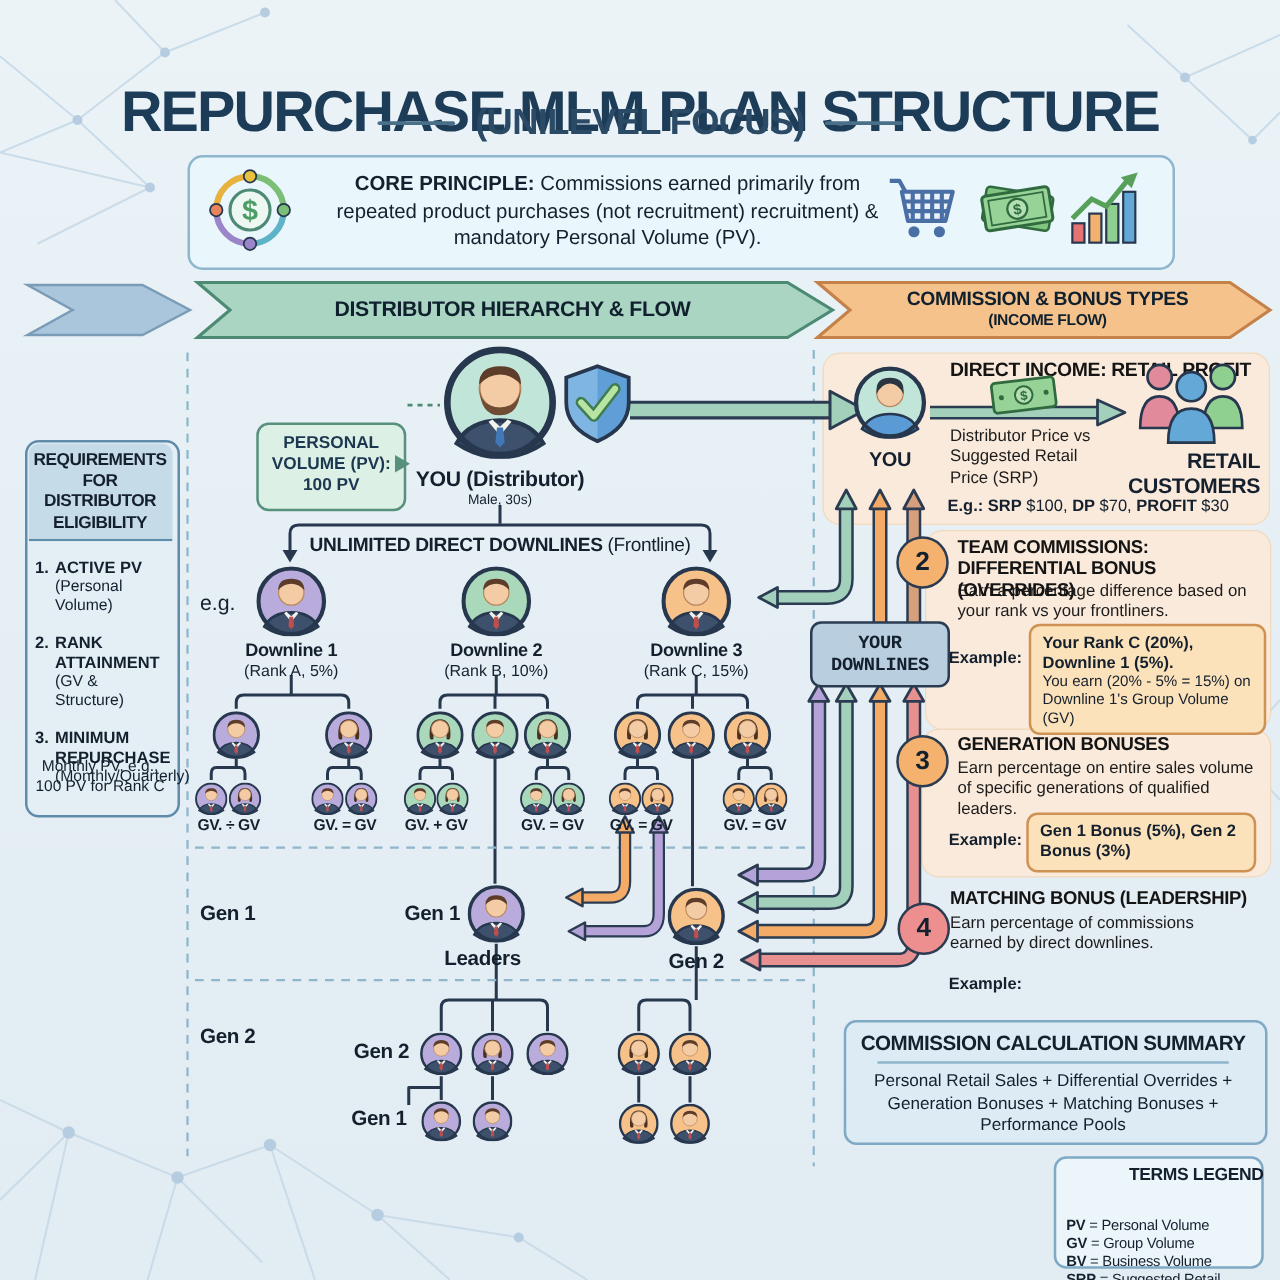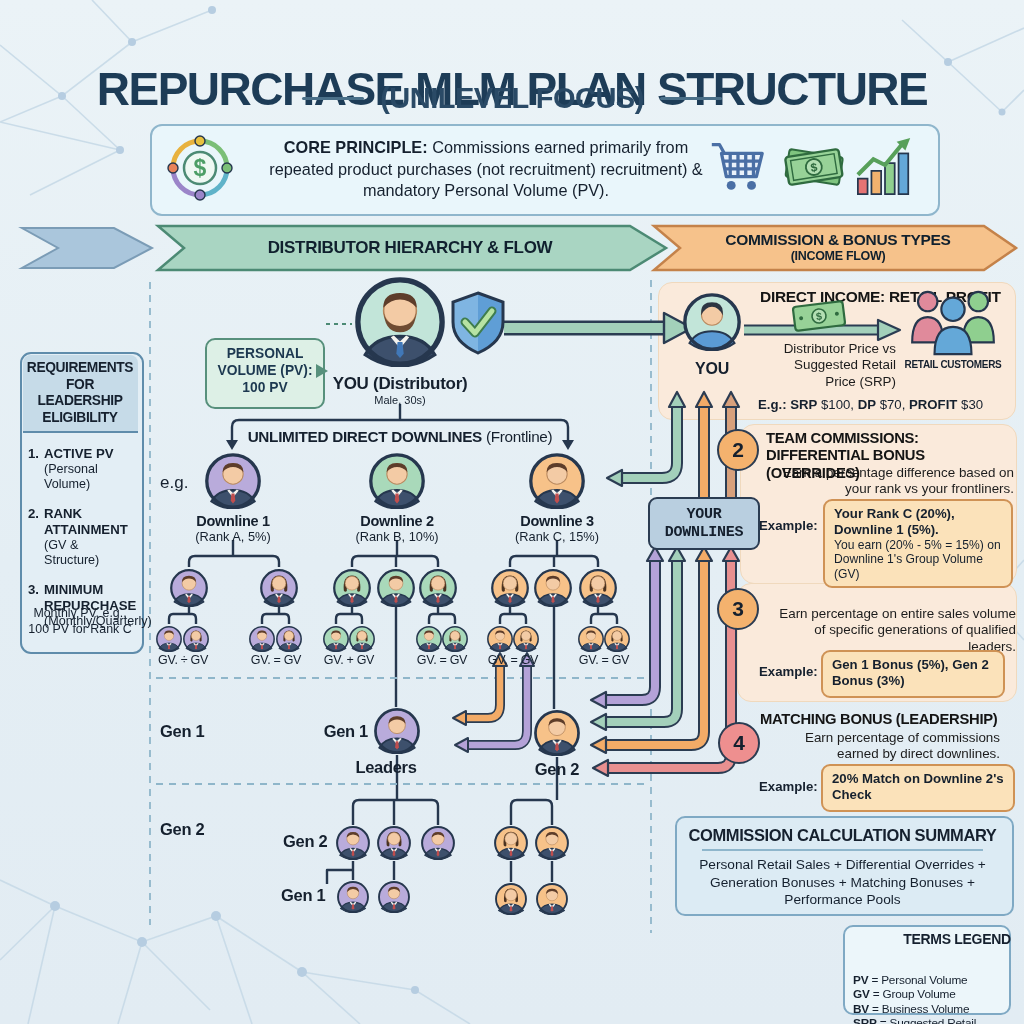--- a/index.html
+++ b/index.html
@@ -18,23 +18,23 @@
   .bluebox{background:#dcebf4;border:2px solid #7fa9c4;}
   .legendbox{background:#ecf6fa;border:2px solid #7fa9c4;}
   .sidebar{background:#e3eef5;border:2.5px solid #5f8cab;border-radius:11px;}
   .sidebar-head{background:#c6dbe8;border-radius:8px 8px 0 0;border-bottom:2px solid #5f8cab;}
   
   .title{font-size:46px;font-weight:800;letter-spacing:-1.5px;color:#1d3c57;margin-top:42px;}
   .subtitle{font-size:29px;font-weight:800;letter-spacing:-0.5px;color:#2a4a66;}
   .dash{height:3px;background:#4a7089;border-radius:2px;}
   .banner-t{font-weight:bold;color:#10202e;letter-spacing:-0.3px;}
   .h-panel{font-weight:bold;font-size:14.8px;letter-spacing:-0.3px;line-height:1.18;color:#141414;}
-  .body-t{font-size:13.4px;line-height:1.22;color:#1c1c1c;text-align:right;}
+  .body-t{font-size:13.4px;line-height:1.22;color:#1c1c1c;}
   .small-b{font-weight:bold;font-size:13px;line-height:1.2;}
-  .gv{font-weight:normal;font-size:12.5px;letter-spacing:-0.3px;}
+  .gv{font-weight:bold;font-size:12.5px;letter-spacing:-0.3px;}
   .gen-lab{font-weight:bold;font-size:16.5px;letter-spacing:-0.3px;}
   .node-name{font-weight:bold;font-size:14.5px;letter-spacing:-0.3px;}
   .node-sub{font-size:12.8px;}
   .bubble{background:#ddf0e6;border:2.5px solid #57907c;border-radius:10px;margin-top:44px;}
   .bubble:after{content:"";position:absolute;right:-12px;top:24px;border:7px solid transparent;border-left:12px solid #57907c;}
   .badge{position:absolute;width:38px;height:38px;border-radius:50%;border:2.8px solid #2b3c52;
     display:flex;align-items:center;justify-content:center;font-weight:bold;font-size:21px;color:#15202e;z-index:6;}
   .ydl{position:absolute;background:#b9cfe0;border:2.8px solid #2b3c52;border-radius:9px;z-index:6;
     display:flex;align-items:center;justify-content:center;font-weight:bold;font-size:15px;text-align:center;line-height:1.15;letter-spacing:-0.3px;}
   .av{position:absolute;z-index:5;}
@@ -135,21 +135,21 @@
     <polygon points="22,228 114,228 152,248 114,268 22,268 58,248" fill="#aac6dc" stroke="#7b9cb6" stroke-width="2"></polygon>
     <polygon points="158,226 630,226 666,248 630,270 158,270 184,248" fill="#a9d5c2" stroke="#4c8a74" stroke-width="2.5"></polygon>
     <polygon points="654,226 984,226 1016,248 984,270 654,270 680,248" fill="#f6c28b" stroke="#c4824a" stroke-width="2.5"></polygon>
   </svg>
   <div class="abs ctr banner-t" style="left:210px;top:238px;width:400px;font-size:17px;z-index:3;">DISTRIBUTOR HIERARCHY &amp; FLOW</div>
   <div class="abs ctr banner-t" style="left:688px;top:231px;width:300px;font-size:15.5px;z-index:3;">COMMISSION &amp; BONUS TYPES</div>
   <div class="abs ctr banner-t" style="left:688px;top:249px;width:300px;font-size:12.5px;z-index:3;">(INCOME FLOW)</div>
 
   <div class="card sidebar" style="left:20px;top:352px;width:120px;height:298px;z-index:1;"></div>
   <div class="abs sidebar-head" style="left:22.5px;top:354.5px;width:115px;height:76px;z-index:2;"></div>
-  <div class="abs ctr b" style="left:25px;top:360px;width:110px;font-size:13.8px;line-height:1.2;letter-spacing:-0.4px;z-index:3;">REQUIREMENTS FOR LEADERSHIP ELIGIBILITY</div>
+  <div class="abs ctr b" style="left:25px;top:360px;width:110px;font-size:13.8px;line-height:1.2;letter-spacing:-0.4px;z-index:3;">REQUIREMENTS FOR DISTRIBUTOR ELIGIBILITY</div>
   <div class="abs" style="left:28px;top:446px;width:108px;z-index:3;">
     <div class="req-item">
       <span class="req-num">1.</span>
       <span><span class="b">ACTIVE PV</span>
       <div class="req-sub">(Personal Volume)</div></span>
     </div>
     <div class="req-item">
       <span class="req-num">2.</span>
       <span><span class="b">RANK ATTAINMENT</span>
       <div class="req-sub">(GV &amp; Structure)</div></span>
@@ -306,21 +306,21 @@
     <span>YOUR DOWNLINES</span>
   </div>
 
   <div class="badge" style="left:717px;top:429px;background:#f4b26e;">2</div>
   <div class="badge" style="left:717px;top:588px;background:#f4b26e;">3</div>
   <div class="badge" style="left:718px;top:722px;background:#ee8f8f;">4</div>
 
   <div class="abs h-panel" style="left:760px;top:288px;width:256px;white-space:nowrap;font-size:15.5px;z-index:5;">DIRECT INCOME: RETAIL PROFIT</div>
   <div class="abs ctr b" style="left:682px;top:360px;width:60px;font-size:16px;z-index:5;letter-spacing:-0.3px;">YOU</div>
   <div class="abs body-t" style="left:760px;top:341px;width:136px;z-index:5;">Distributor Price vs Suggested Retail Price (SRP)</div>
-  <div class="abs ctr b" style="left:898px;top:359px;width:110px;font-size:10px;line-height:1.15;z-index:5;letter-spacing:-0.3px;">RETAIL CUSTOMERS</div>
+  <div class="abs ctr b" style="left:898px;top:359px;width:110px;font-size:17px;line-height:1.15;z-index:5;letter-spacing:-0.3px;text-align:right;">RETAIL CUSTOMERS</div>
   <div class="abs" style="left:758px;top:397px;width:256px;font-size:13.2px;white-space:nowrap;z-index:5;">
     <span class="b">E.g.: SRP</span><span> $100, </span><span class="b">DP</span><span> $70, </span><span class="b">PROFIT</span><span> $30</span>
   </div>
   <svg class="abs" viewBox="0 0 58 36" style="left:790px;top:298px;width:58px;height:36px;z-index:5;">
     <g transform="rotate(-7 29 18)">
       <rect x="4" y="6" width="50" height="24" rx="3" fill="#97d297" stroke="#2f6b3f" stroke-width="2.2"></rect>
       <circle cx="29" cy="18" r="7" fill="#b3dfb3" stroke="#2f6b3f" stroke-width="1.6"></circle>
       <text x="29" y="22" text-anchor="middle" font-size="10.5" font-weight="bold" fill="#2f6b3f" font-family="Liberation Sans, sans-serif">$</text>
       <circle cx="11" cy="18" r="2" fill="#2f6b3f"></circle>
         <circle cx="47" cy="18" r="2" fill="#2f6b3f"></circle>
@@ -338,32 +338,30 @@
   </svg>
 
   <div class="abs body-t" style="left:766px;top:465px;width:248px;z-index:5;">Earn a percentage difference based on your rank vs your frontliners.</div>
   <div class="abs h-panel" style="left:766px;top:430px;width:250px;z-index:5;">TEAM COMMISSIONS: DIFFERENTIAL BONUS (OVERRIDES)</div>
   <div class="abs b" style="left:759px;top:518px;width:64px;font-size:13.2px;z-index:5;">Example:</div>
   <div class="exbox" style="left:823px;top:499px;width:168px;min-height:56px;z-index:5;">
     <div class="small-b" style="font-size:13.2px;">Your Rank C (20%), Downline 1 (5%).</div>
     <div style="font-size:12.1px;line-height:1.2;">You earn (20% - 5% = 15%) on Downline 1's Group Volume (GV)</div>
   </div>
 
+  <div class="abs h-panel" style="left:766px;top:588px;width:250px;z-index:5;">GENERATION BONUSES</div>
   <div class="abs body-t" style="left:766px;top:606px;width:250px;z-index:5;">Earn percentage on entire sales volume of specific generations of qualified leaders.</div>
   <div class="abs b" style="left:759px;top:664px;width:64px;font-size:13.2px;z-index:5;">Example:</div>
   <div class="exbox" style="left:821px;top:650px;width:162px;min-height:34px;z-index:5;">
     <div class="small-b" style="font-size:13.2px;">Gen 1 Bonus (5%), Gen 2 Bonus (3%)</div>
   </div>
 
   <div class="abs h-panel" style="left:760px;top:711px;width:262px;white-space:nowrap;z-index:5;">MATCHING BONUS (LEADERSHIP)</div>
   <div class="abs body-t" style="left:760px;top:730px;width:240px;z-index:5;">Earn percentage of commissions earned by direct downlines.</div>
   <div class="abs b" style="left:759px;top:779px;width:64px;font-size:13.2px;z-index:5;">Example:</div>
-  <div class="exbox" style="left:821px;top:764px;width:172px;min-height:34px;z-index:5;">
-    <div class="small-b" style="font-size:13.2px;">20% Match on Downline 2's Check</div>
-  </div>
 
   <div class="card bluebox" style="left:675px;top:816px;width:335px;height:96px;z-index:1;border-radius:10px;"></div>
   <div class="abs ctr b" style="left:675px;top:826px;width:335px;font-size:16.5px;letter-spacing:-0.4px;z-index:3;">COMMISSION CALCULATION SUMMARY</div>
   <div class="abs" style="left:702px;top:849px;width:281px;height:1.6px;background:#8fb6cc;z-index:3;"></div>
   <div class="abs ctr" style="left:690px;top:856px;width:305px;font-size:13.7px;line-height:1.28;z-index:3;">Personal Retail Sales + Differential Overrides + Generation Bonuses + Matching Bonuses + Performance Pools</div>
 
   <div class="card legendbox" style="left:843px;top:925px;width:164px;height:86px;z-index:1;border-radius:10px;"></div>
   <div class="abs ctr b" style="left:843px;top:931px;width:164px;font-size:14px;letter-spacing:-0.3px;z-index:3;padding-left:32px;">TERMS LEGEND</div>
   <div class="abs" style="left:853px;top:973px;width:150px;z-index:3;">
     <div class="leg-line"><span class="b">PV</span><span> = Personal Volume</span></div>

